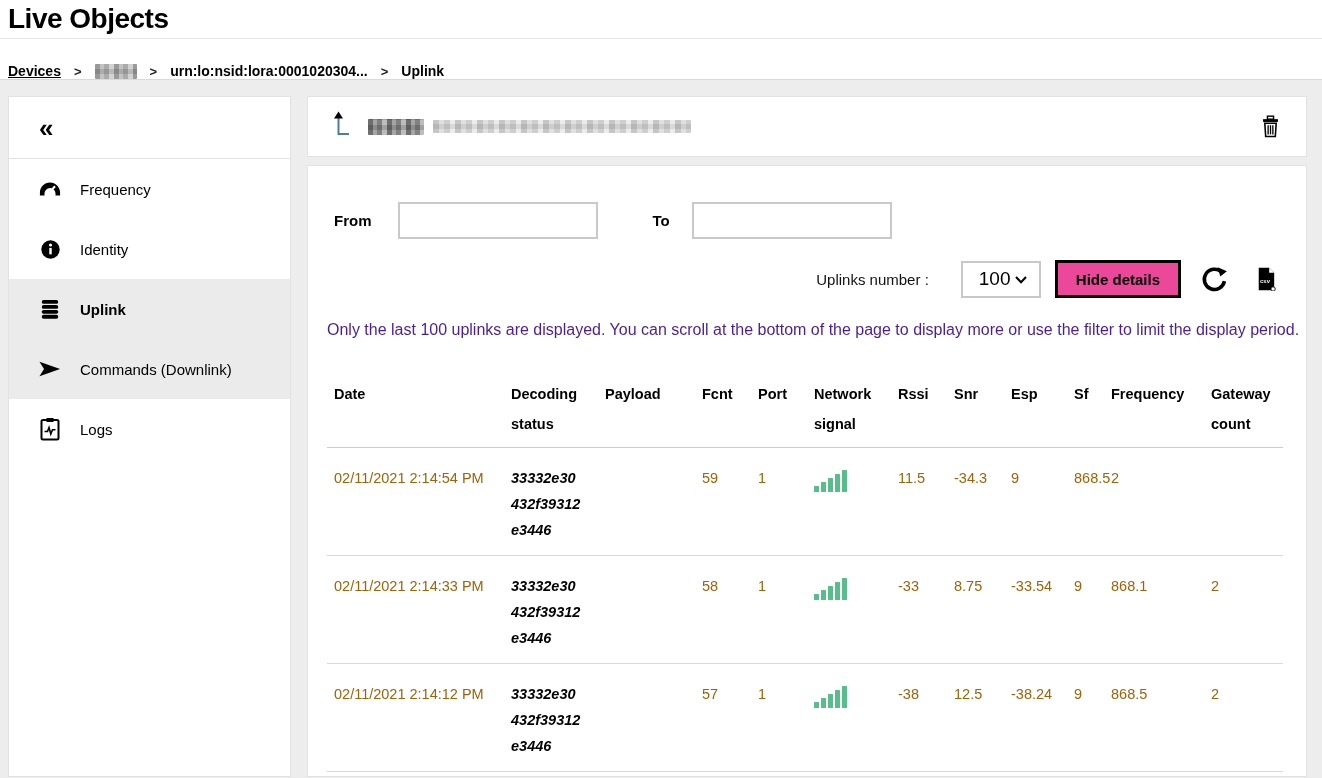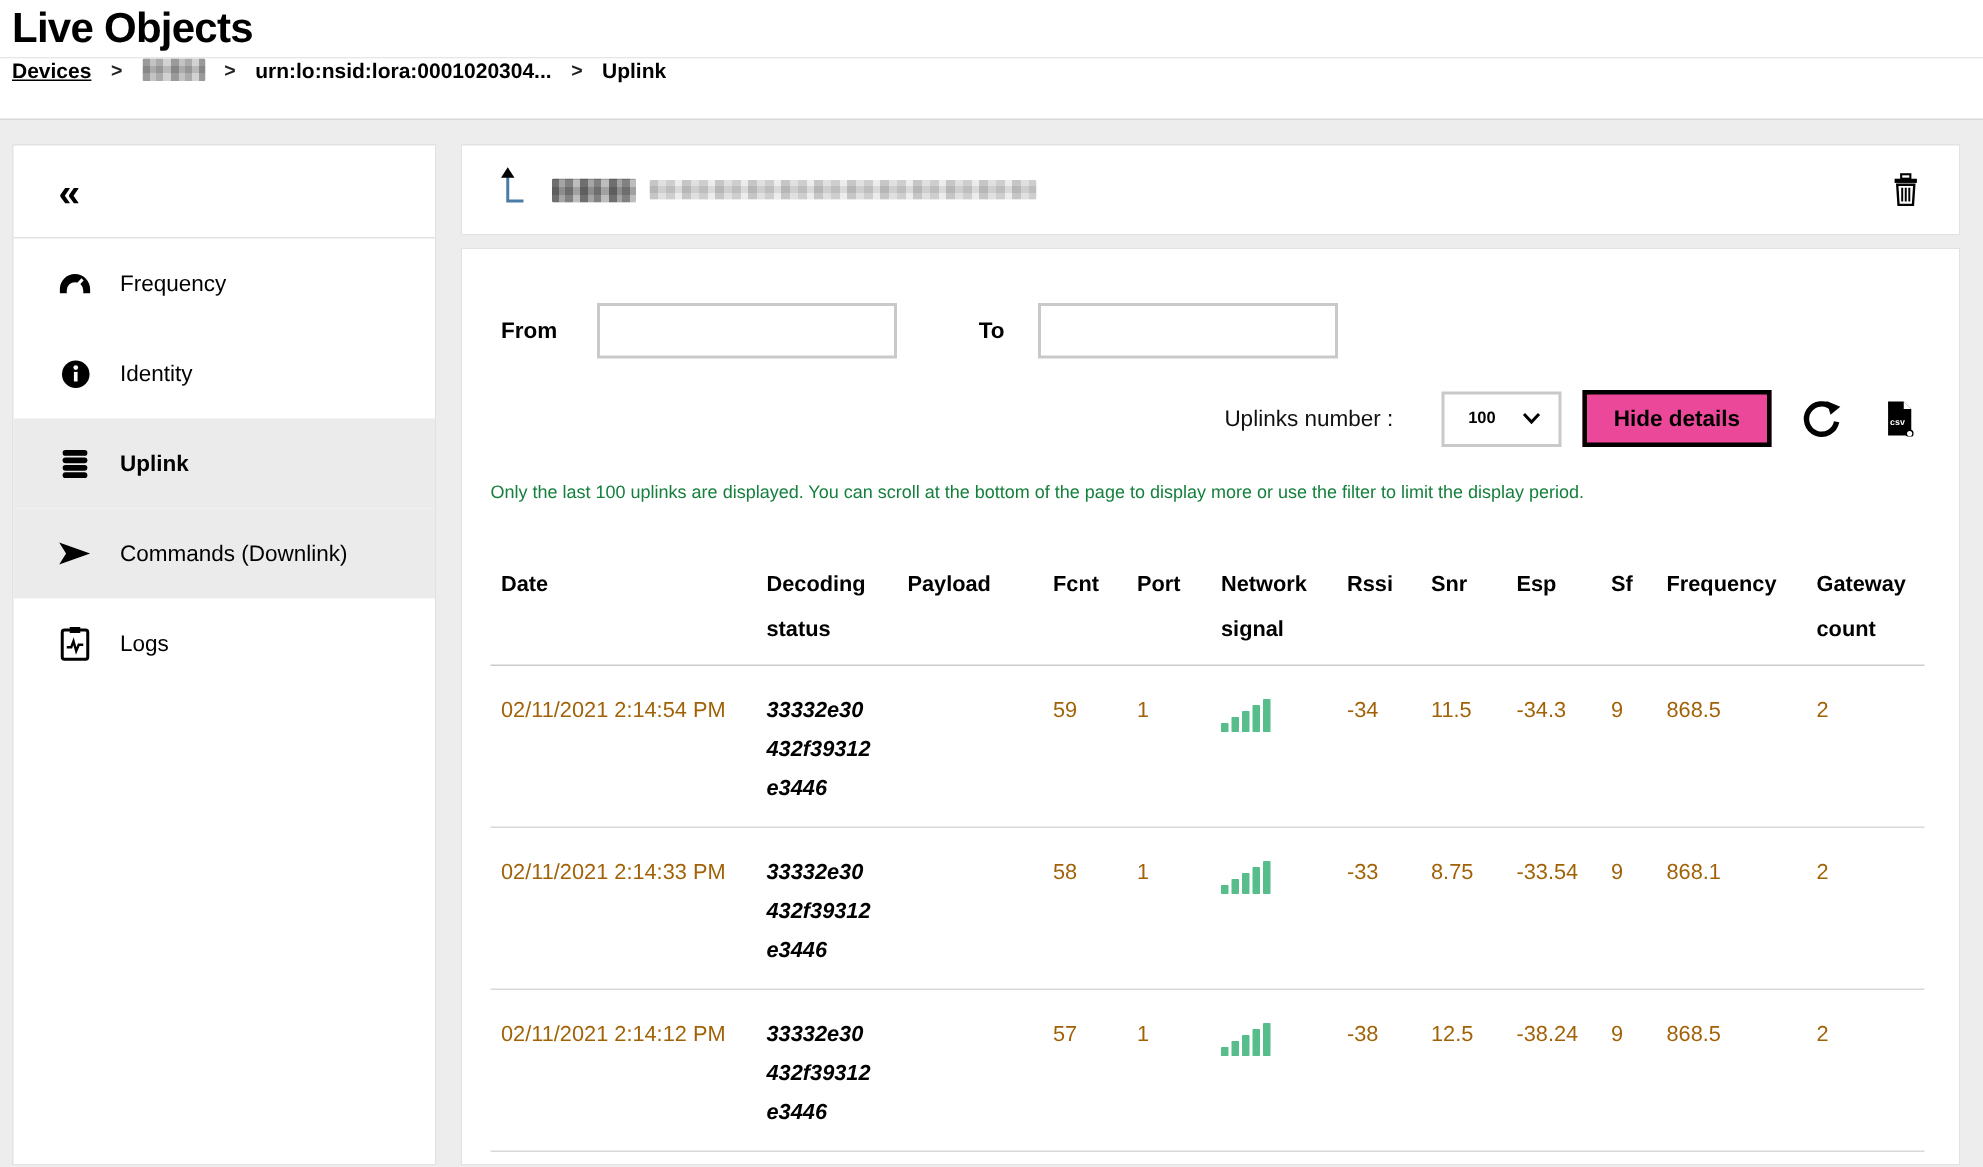--- a/index.html
+++ b/index.html
@@ -2,21 +2,21 @@
 <html><head>
 <meta charset="utf-8">
 <style>
   * { margin:0; padding:0; box-sizing:border-box; }
   html,body { width:1322px; height:778px; overflow:hidden; }
   body { font-family:"Liberation Sans", sans-serif; background:#ededed; color:#000; }
 
   
   .app-header { height:39px; background:#fff; border-bottom:1px solid #e6e6e6; display:flex; align-items:center; padding-left:8px; }
   .app-title { font-size:28px; font-weight:bold; letter-spacing:-0.5px; }
-  .breadcrumb-bar { height:41px; background:#fff; border-bottom:1px solid #d9d9d9; display:flex; align-items:flex-start; padding-left:8px; gap:13px; }
+  .breadcrumb-bar { height:41px; background:#fff; border-bottom:1px solid #d9d9d9; display:flex; align-items:flex-end; padding-left:8px; gap:13px; }
   .crumb { font-size:14px; font-weight:bold; color:#000; }
   .crumb-link { text-decoration:underline; cursor:pointer; }
   .crumb-sep { font-size:13px; font-weight:bold; color:#222; }
 
   
   .redacted { display:inline-block; border-radius:1px; filter:blur(0.5px); }
   .redacted-mid { height:15px; width:42px;
     background:repeating-linear-gradient(90deg,#9a9a9a 0 5px,#c3c3c3 5px 9px,#ababab 9px 14px,#d2d2d2 14px 19px),
                repeating-linear-gradient(0deg,rgba(255,255,255,.35) 0 5px,rgba(0,0,0,.12) 5px 10px); background-blend-mode:multiply; }
   .redacted-dark { height:16px; width:56px;
@@ -50,27 +50,27 @@
   .filter-row { margin:36px 0 0 26px; display:flex; align-items:center; }
   .filter-label { font-size:15px; font-weight:bold; }
   .filter-input { width:200px; height:37px; border:2px solid #c9c9c9; background:#fff; margin-left:26px; font-size:14px; padding:0 8px; }
   .to-group { margin-left:55px; display:flex; align-items:center; }
   .to-group .filter-input { margin-left:22px; }
 
   
   .controls-row { margin-top:21px; display:flex; align-items:center; justify-content:flex-end; padding-right:30px; gap:14px; }
   .controls-label { font-size:15px; color:#111; margin-right:18px; }
   .select-box { width:80px; height:37px; border:2px solid #c9c9c9; display:flex; align-items:center; justify-content:space-between; padding:0 12px 0 16px; cursor:pointer; background:#fff; }
-  .select-value { font-size:11px; font-weight:bold; }
+  .select-value { font-size:19px; font-weight:normal; }
   .hide-details-btn { height:38px; border:3px solid #000; background:#ec4899; font-family:inherit; font-size:15px; font-weight:bold; padding:0 18px; cursor:pointer; }
   .refresh-btn { margin-left:6px; }
   .csv-btn { margin-left:14px; }
 
   
-  .note { margin:23px 0 0 19px; font-size:12px; color:#15803d; }
+  .note { margin:23px 0 0 19px; font-size:16px; color:#4c1d95; }
 
   
   .table { margin:36px 0 0 19px; width:956px; }
   .thead, .tr { display:grid; grid-template-columns:177px 94px 97px 56px 56px 84px 56px 57px 63px 37px 100px 79px; }
   .th { font-size:14.5px; font-weight:bold; line-height:30px; padding:4px 10px 8px 7px; }
   .thead { border-bottom:1px solid #cccccc; }
   .tr { border-bottom:1px solid #d9d9d9; }
   .td { font-size:14.5px; line-height:26px; padding:17px 10px 12px 7px; color:#a16207; }
   .td-payload { font-weight:bold; font-style:italic; word-break:break-all; padding-right:16px; color:#000; }
   .bars { display:inline-flex; align-items:flex-end; gap:2px; height:24px; margin-top:3px; }
@@ -236,21 +236,20 @@
               <div class="td td-decoding-status"></div>
               <div class="td td-fcnt">59</div>
               <div class="td td-port">1</div>
               <div class="td td-signal"><span class="bars">
                   <i style="height: 6px; background: rgb(87, 189, 139);"></i>
                   <i style="height: 10px; background: rgb(87, 189, 139);"></i>
                   <i style="height: 14px; background: rgb(87, 189, 139);"></i>
                   <i style="height: 18px; background: rgb(87, 189, 139);"></i>
                   <i style="height: 22px; background: rgb(87, 189, 139);"></i>
                 </span></div>
-              <div class="td td-rssi">-34</div>
               <div class="td td-snr">11.5</div>
               <div class="td td-esp">-34.3</div>
               <div class="td td-sf">9</div>
               <div class="td td-frequency">868.5</div>
               <div class="td td-gateway-count">2</div>
             </div>
             <div class="tr">
               <div class="td td-date">02/11/2021 2:14:33 PM</div>
               <div class="td td-payload">33332e30432f39312e3446</div>
               <div class="td td-decoding-status"></div>

